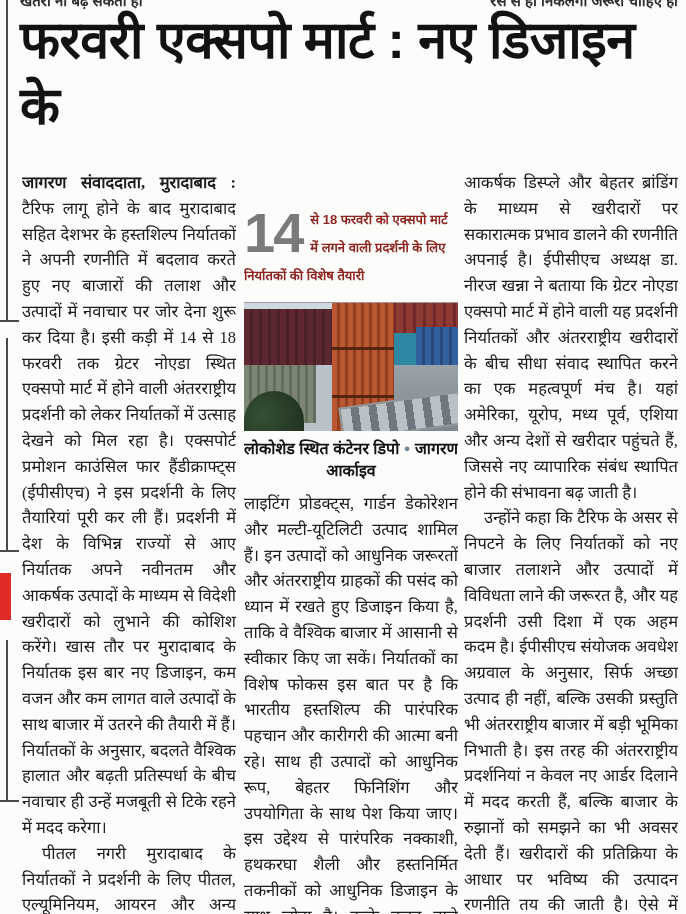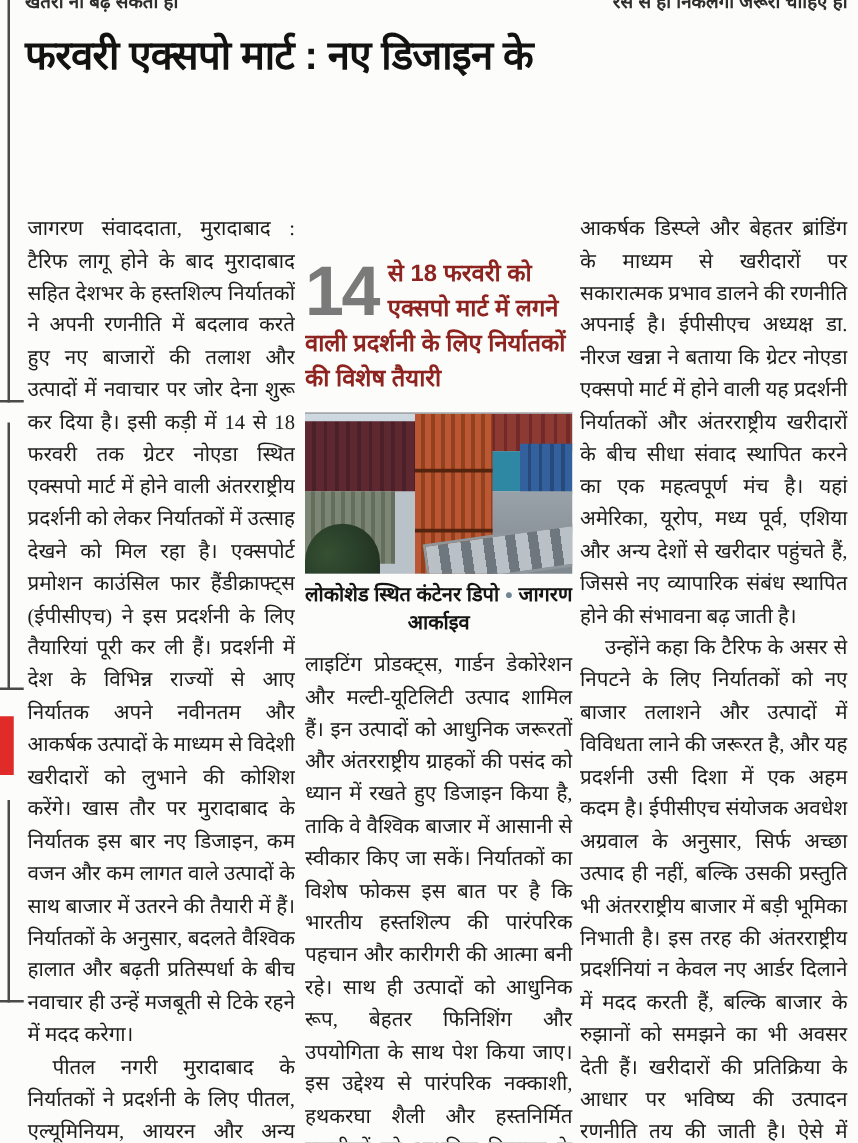--- a/index.html
+++ b/index.html
@@ -14,39 +14,39 @@
   .red-bar{position:absolute;left:0;top:573px;width:11px;height:47px;background:#e02b28;}
 
   
   .masthead-strip{position:absolute;top:0;left:20px;right:8px;height:13px;overflow:hidden;}
   .masthead-strip span{position:absolute;top:-10px;font-size:15px;font-weight:bold;color:#2e2e2e;white-space:nowrap;
     font-family:"Liberation Sans","DejaVu Sans",sans-serif;}
   .strip-left{left:0;}
   .strip-right{right:0;}
 
   
-  .headline{position:absolute;left:20px;top:24px;width:656px;
+  .headline{position:absolute;left:20px;top:8px;width:656px;
     font-family:"Liberation Sans","DejaVu Sans",sans-serif;
-    font-weight:700;font-size:32px;line-height:1.26;color:#121212;letter-spacing:-0.5px;}
+    font-weight:700;font-size:52px;line-height:1.26;color:#121212;letter-spacing:-0.5px;}
 
   
   .col{position:absolute;width:214px;font-size:16.5px;line-height:25.8px;text-align:justify;}
   .col p{margin:0;text-align:justify;-moz-text-align-last:left;text-align-last:left;}
   .col p.indent{text-indent:20px;}
   .col1{left:22px;top:170px;height:744px;overflow:hidden;}
   .col2{left:244px;top:164px;height:750px;overflow:hidden;}
   .col3{left:464px;top:170px;height:744px;overflow:hidden;}
-  .byline-bold{font-weight:normal;}
+  .byline-bold{font-weight:bold;}
 
   
   .standfirst{font-family:"Liberation Sans","DejaVu Sans",sans-serif;overflow:hidden;margin-top:42px;}
   .standfirst .dropnum{
     float:left;font-size:56px;line-height:46px;font-weight:800;color:#7a7a7a;
     margin:4px 8px 0 0;letter-spacing:-2px;}
-  .standfirst .sf-text{font-weight:700;font-size:19px;line-height:28px;color:#8e2420;text-align:left;}
+  .standfirst .sf-text{font-weight:700;font-size:13px;line-height:28px;color:#8e2420;text-align:left;}
 
   
   .photo{position:relative;margin-top:12px;width:214px;height:128px;overflow:hidden;
     border-top:1px solid #9a9a9a;background:#b9c2c8;}
   .photo div{position:absolute;}
   .ph-sky{left:0;top:0;right:0;height:26px;background:linear-gradient(#ced9e1,#c2ccd2);}
   .ph-bgred{left:142px;top:0;width:72px;height:30px;
     background:repeating-linear-gradient(90deg,#8d3a33 0 7px,#73292a 7px 10px);}
   .ph-teal{left:142px;top:30px;width:30px;height:32px;background:#2e87a3;}
   .ph-blue{left:172px;top:24px;width:42px;height:40px;

